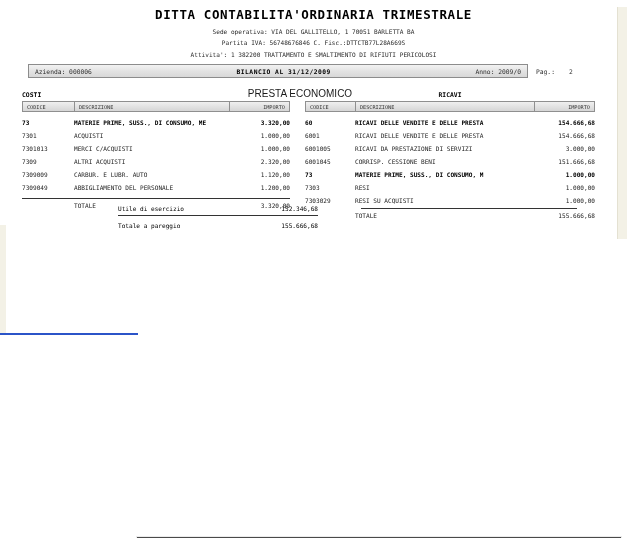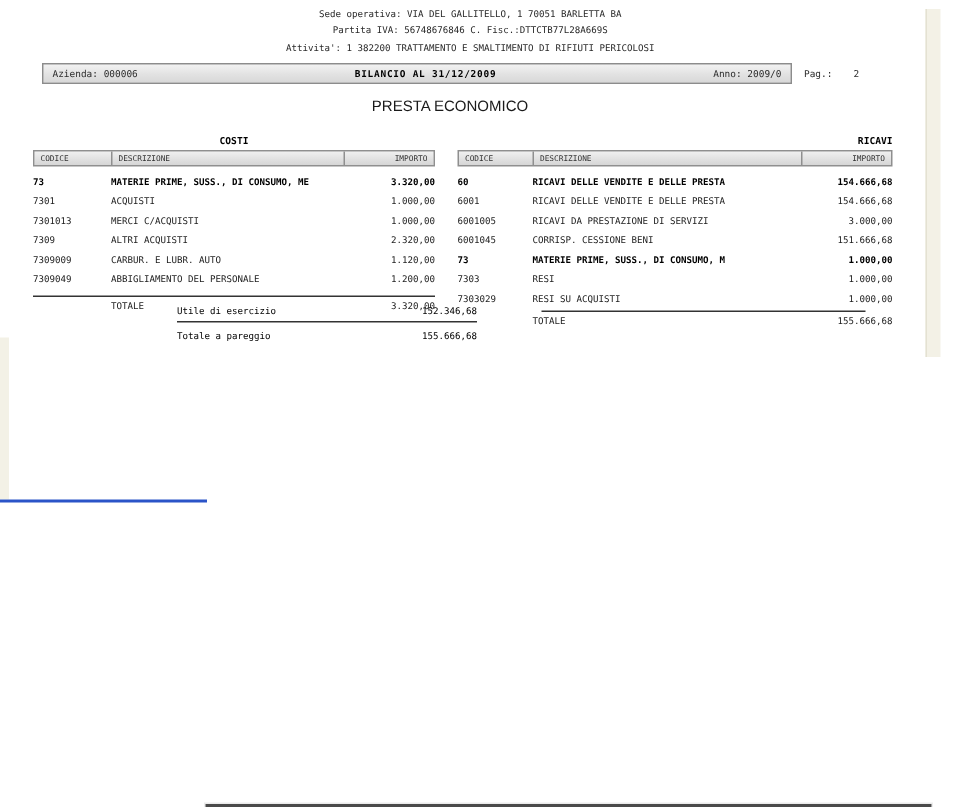--- a/index.html
+++ b/index.html
@@ -139,20 +139,21 @@
   .hr-dark { border-top: 1px solid #333; height: 0; }
 </style>
 </head>
 <body>
 
 <div class="page rpt" id="doc-top">
 
   <div id="doc-top-edge"></div>
   <div id="doc-top-edge2"></div>
 
+  <div class="rpt-title" style="font-size:12.5px; margin-top:7px;">DITTA CONTABILITA'ORDINARIA TRIMESTRALE</div>
 
   <div class="rpt-sub" style="font-size:6.1px; margin-top:6px;">Sede operativa: VIA DEL GALLITELLO, 1  70051  BARLETTA  BA</div>
 
   <div class="rpt-sub" style="font-size:6.1px; margin-top:4px;">Partita IVA: 56748676846  C. Fisc.:DTTCTB77L28A669S</div>
 
   <div class="rpt-sub" style="font-size:6.1px; margin-top:5px;">Attivita': 1 382200 TRATTAMENTO E SMALTIMENTO DI RIFIUTI PERICOLOSI</div>
 
   <div style="display:flex; align-items:center; margin:6px 0 0 28px; width:560px;">
     <div class="bar" style="width:500px; height:14px; font-size:6.3px;">
       <span class="bar-az">Azienda: 000006</span>
@@ -161,21 +162,21 @@
     </div>
     <span class="bar-pag" style="font-size:6.3px; margin-left:8px;">Pag.:</span>
     <span class="bar-pag" style="font-size:6.3px; margin-left:14px;">2</span>
   </div>
 
   <div class="section-title" style="font-size:10px; margin-top:10px; width:600px;">PRESTA ECONOMICO</div>
 
   <div style="position:absolute; left:0; top:84px; width:627px;">
 
     <div style="position:absolute; left:22px; top:0; width:268px;">
-      <div class="side-cap" style="font-size:6.4px;text-align:center;">COSTI</div>
+      <div class="side-cap" style="font-size:6.4px;">COSTI</div>
 
       <div class="colhdr" style="margin-top:2px; height:11px; font-size:5.2px; line-height:10px;">
         <div class="c1" style="width:52px;">CODICE</div>
         <div class="c2">DESCRIZIONE</div>
         <div class="c3" style="width:60px;">IMPORTO</div>
       </div>
 
       <div id="costi-rows" style="margin-top:4px;">
           <div class="rowline bold" style="font-size: 6.1px; line-height: 13px;">
             <div class="c1" style="width: 52px;">73</div>
@@ -211,21 +212,21 @@
 
       <div class="hr-dark" style="margin-top:4px;"></div>
       <div class="rowline" style="font-size:6.1px; line-height:13px;">
         <div class="c1" style="width:52px;"></div>
         <div class="c2">TOTALE</div>
         <div class="c3" style="width:60px;">3.320,00</div>
       </div>
     </div>
 
     <div style="position:absolute; left:305px; top:0; width:290px;">
-      <div class="side-cap" style="font-size:6.4px; text-align:right;">RICAVI</div>
+      <div class="side-cap" style="font-size:6.4px; text-align:center;">RICAVI</div>
 
       <div class="colhdr" style="margin-top:2px; height:11px; font-size:5.2px; line-height:10px;">
         <div class="c1" style="width:50px;">CODICE</div>
         <div class="c2">DESCRIZIONE</div>
         <div class="c3" style="width:60px;">IMPORTO</div>
       </div>
 
       <div id="ricavi-rows" style="margin-top:4px;">
           <div class="rowline bold" style="font-size: 6.1px; line-height: 13px;">
             <div class="c1" style="width: 50px;">60</div>

